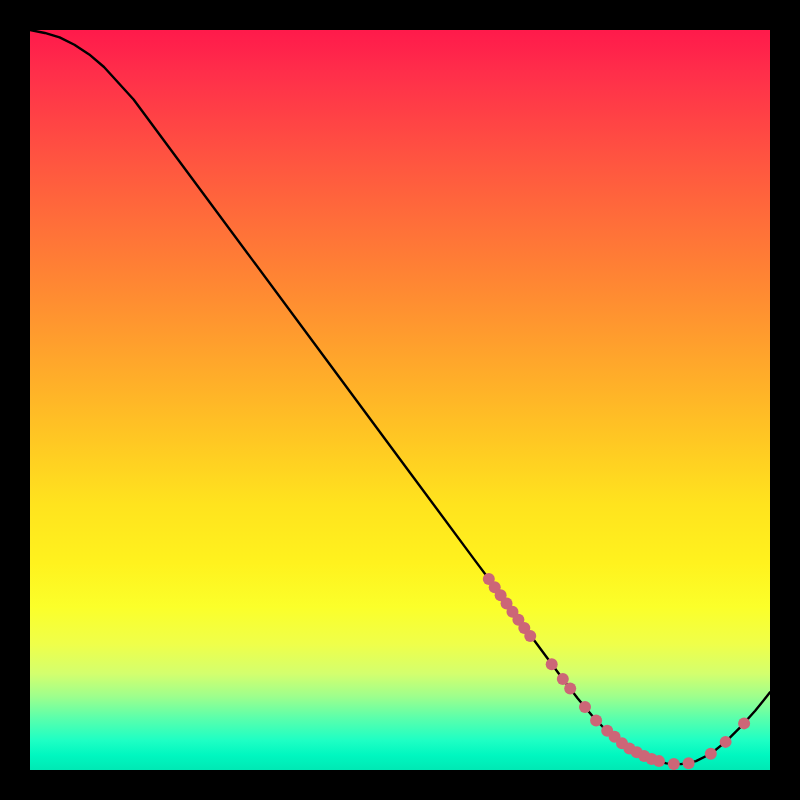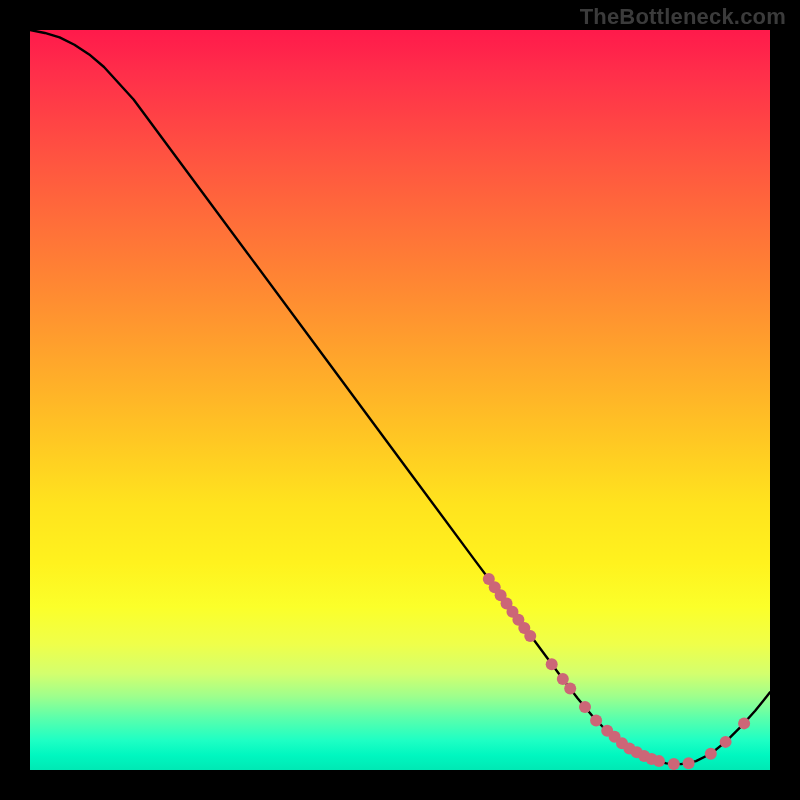--- a/index.html
+++ b/index.html
@@ -61,21 +61,20 @@
     position: absolute;
     inset: 0;
     width: 100%;
     height: 100%;
   }
 </style>
 </head>
 <body>
 
 <div class="stage">
-  <div class="watermark">TheBottleneck.com</div>
   <div class="plot">
     <div class="gradient"></div>
     <svg class="curve" viewBox="0 0 740 740" preserveAspectRatio="none">
       <path id="curve-path" fill="none" stroke="#000000" stroke-width="2.4" stroke-linejoin="round" stroke-linecap="round" d="M0.00 0.00 L14.80 2.96 L29.60 7.40 L44.40 14.80 L59.20 24.42 L74.00 37.00 L103.60 69.56 L148.00 129.50 L222.00 229.40 L296.00 329.30 L370.00 429.20 L444.00 529.10 L481.00 578.68 L503.20 609.02 L518.00 629.00 L532.80 648.98 L547.60 668.22 L562.40 685.98 L577.20 701.52 L592.00 713.36 L606.80 722.98 L621.60 729.64 L636.40 733.34 L651.20 734.08 L666.00 731.12 L680.80 723.72 L695.60 711.88 L710.40 697.08 L725.20 680.80 L740.00 662.30"></path>
       <g id="dots-group">
           <circle cx="458.80" cy="549.08" r="6" fill="#cc6677"></circle>
           <circle cx="464.72" cy="557.22" r="6" fill="#cc6677"></circle>
           <circle cx="470.64" cy="565.36" r="6" fill="#cc6677"></circle>
           <circle cx="476.56" cy="573.50" r="6" fill="#cc6677"></circle>
           <circle cx="482.48" cy="581.64" r="6" fill="#cc6677"></circle>

